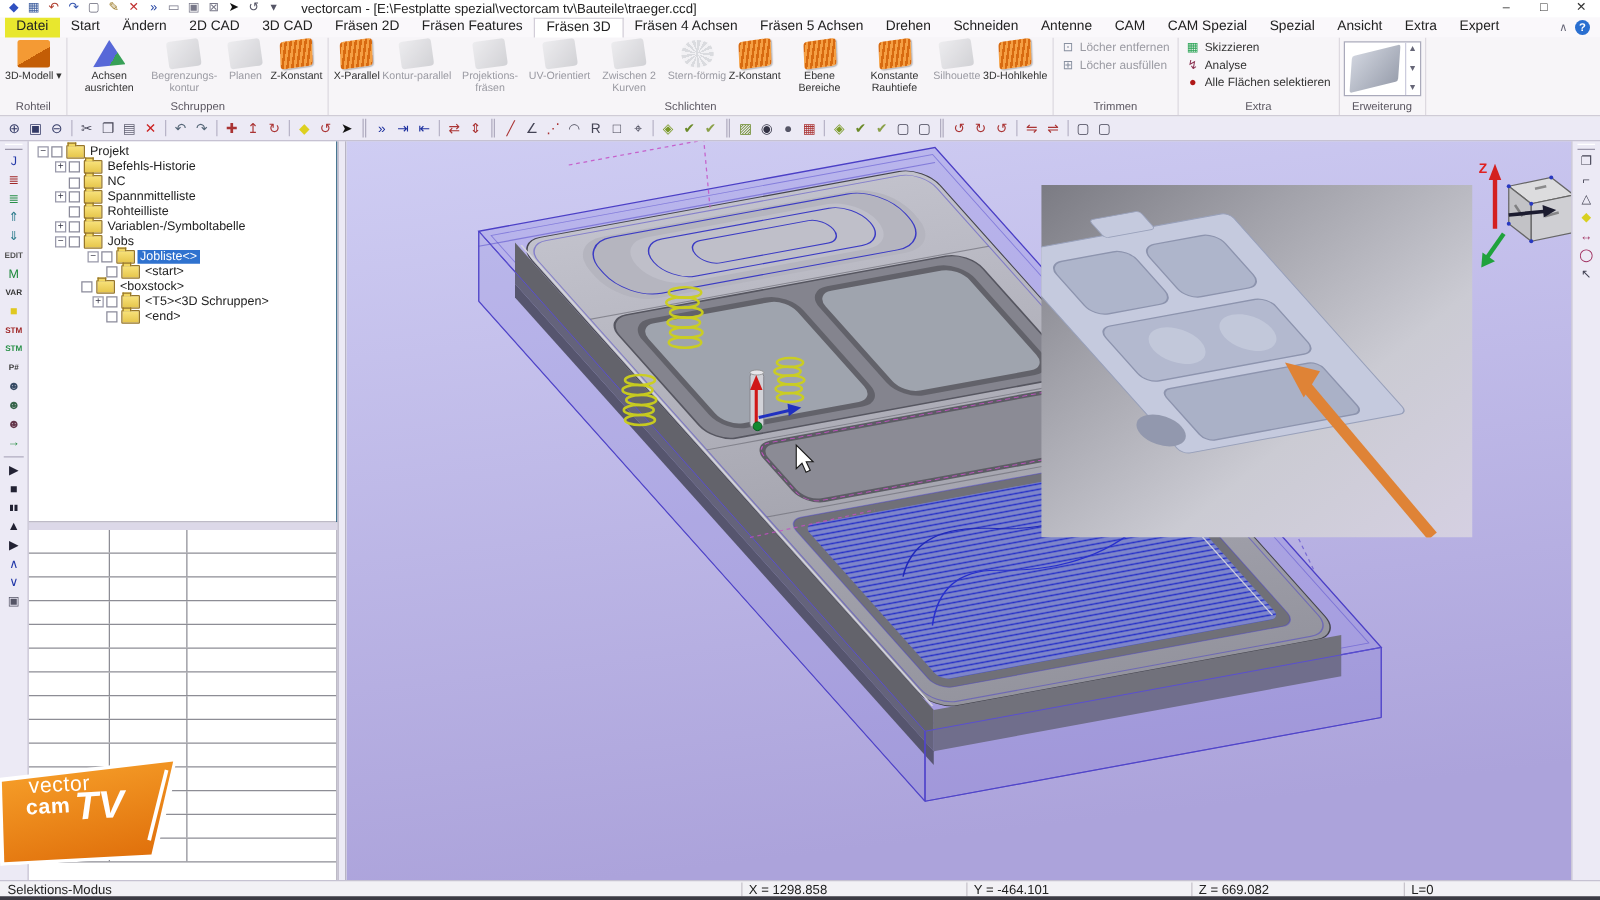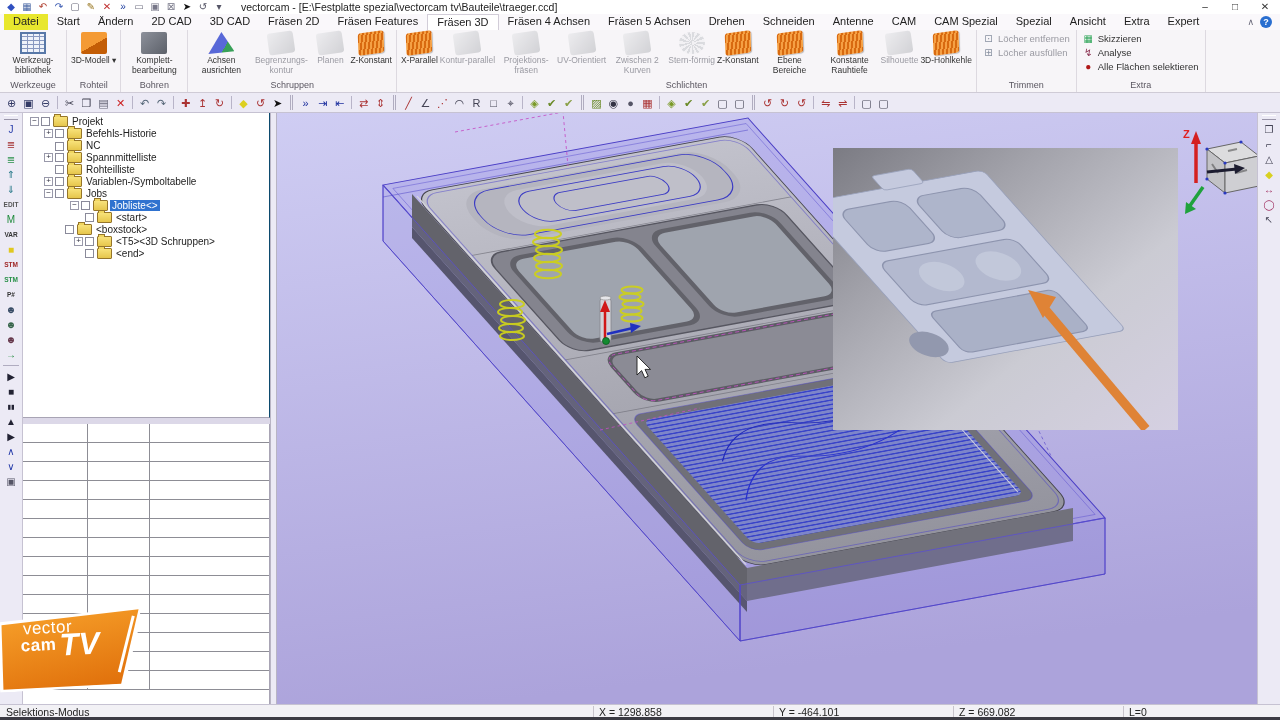--- a/index.html
+++ b/index.html
@@ -177,45 +177,25 @@
     <span class="collapse-chev">∧</span>
     <span class="help-circle">?</span>
   </div>
 </div>
 
 <div class="ribbon">
   <div class="rgroup">
     <div class="rgroup-items">
 
     <div class="rib-item">
-        <div class="rib-icon icon-grid"></div>
-        <div class="rib-label">Werkzeug-bibliothek</div>
-      </div>
-      </div>
-    <div class="rgroup-label">Werkzeuge</div>
-  </div>
-  <div class="rgroup">
-    <div class="rgroup-items">
-
-    <div class="rib-item">
         <div class="rib-icon icon-orangebox"></div>
         <div class="rib-label">3D-Modell ▾</div>
       </div>
       </div>
     <div class="rgroup-label">Rohteil</div>
-  </div>
-  <div class="rgroup">
-    <div class="rgroup-items">
-
-    <div class="rib-item">
-        <div class="rib-icon icon-dark"></div>
-        <div class="rib-label">Komplett-bearbeitung</div>
-      </div>
-      </div>
-    <div class="rgroup-label">Bohren</div>
   </div>
   <div class="rgroup">
     <div class="rgroup-items">
 
     <div class="rib-item">
         <div class="rib-icon icon-multi"></div>
         <div class="rib-label">Achsen ausrichten</div>
       </div>
         <div class="rib-item disabled">
         <div class="rib-icon icon-silver"></div>
@@ -306,20 +286,33 @@
         <div class="rib-row">
         <span class="mini-icon" style="color: rgb(138, 48, 80);">↯</span>
         <span>Analyse</span>
       </div>
         <div class="rib-row">
         <span class="mini-icon" style="color: rgb(176, 24, 24);">●</span>
         <span>Alle Flächen selektieren</span>
       </div>
       </div>
     <div class="rgroup-label">Extra</div>
+  </div>
+  <div class="rgroup">
+    <div class="rgroup-items">
+      <div class="gallery">
+        <div class="gallery-plate"></div>
+        <div class="gallery-arrows">
+          <span>▲</span>
+          <span>▼</span>
+          <span>▼</span>
+        </div>
+      </div>
+    </div>
+    <div class="rgroup-label">Erweiterung</div>
   </div>
 </div>
 
 <div class="toolrow">
 
 <span class="tb" style="color: rgb(51, 58, 102);">⊕</span>
     <span class="tb" style="color: rgb(51, 58, 102);">▣</span>
     <span class="tb" style="color: rgb(51, 58, 102);">⊖</span>
     <span class="tb sep"></span>
     <span class="tb" style="color: rgb(68, 68, 85);">✂</span>

